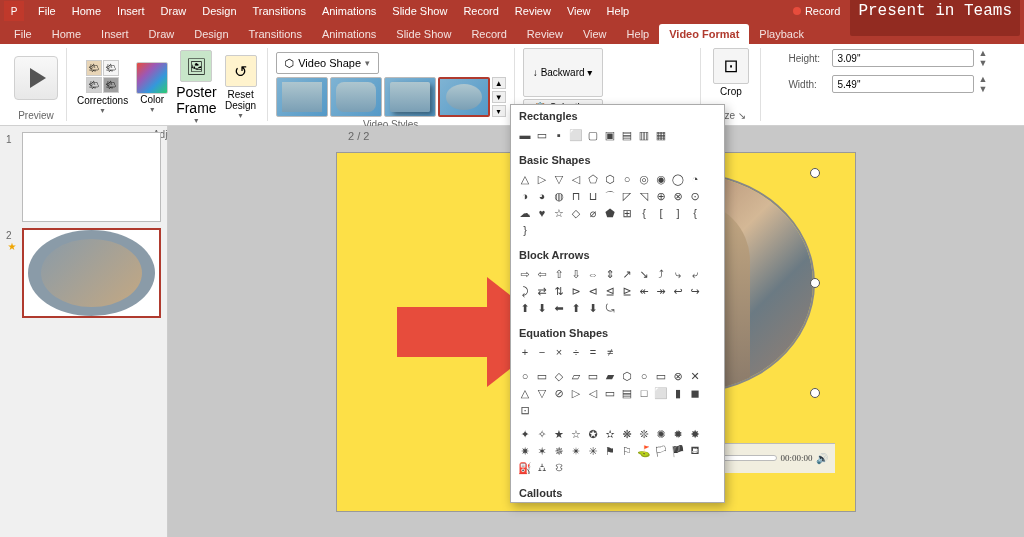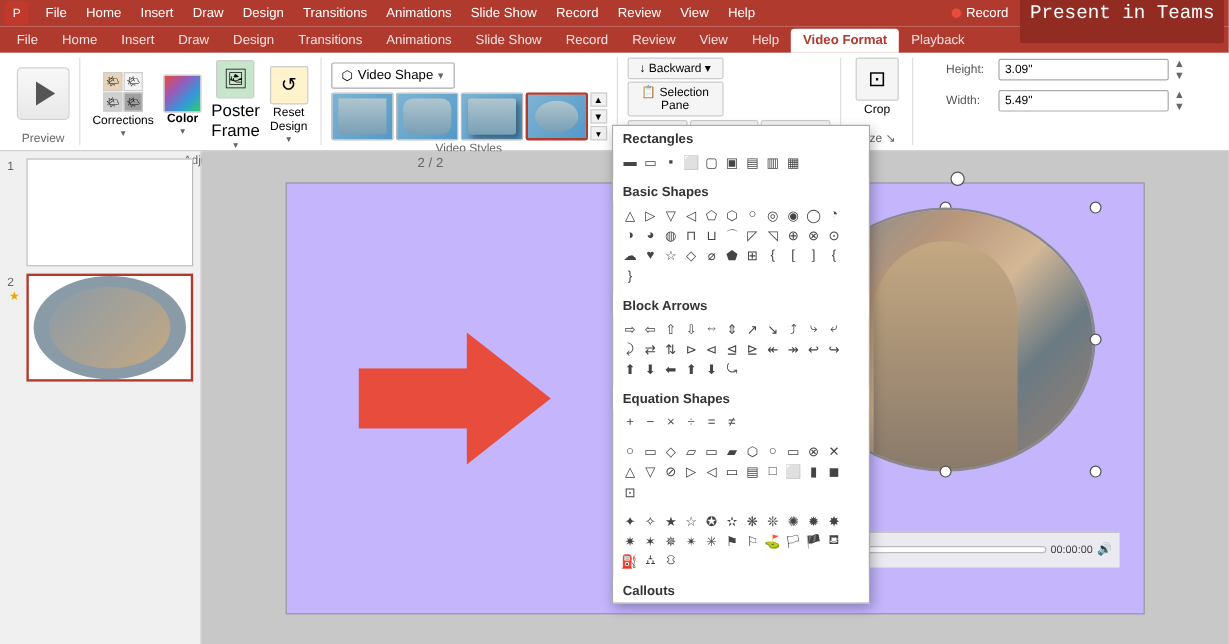--- a/index.html
+++ b/index.html
@@ -238,28 +238,29 @@
     
     .slide-canvas {
       flex: 1;
       display: flex;
       align-items: center;
       justify-content: center;
       background: #c8c8c8;
       position: relative;
     }
     .slide-area {
-      width: 716px;
+      width: 520px;
       height: 360px;
-      background: #c4b5fd;
+      background: #fde047;
       border: 1px solid #999;
       position: relative;
       display: flex;
       align-items: center;
       justify-content: center;
+      font-family: Liberation Serif, serif;
     }
 
     
     .video-element {
       position: absolute;
       right: 20px;
       top: 20px;
       width: 270px;
       height: 300px;
     }
@@ -409,21 +410,21 @@
             <div style="width:16px;height:16px;background:#d0d0d0;border:1px solid #ccc;display:flex;align-items:center;justify-content:center;font-size:9px;">🌤</div>
             <div style="width:16px;height:16px;background:#a0a0a0;border:1px solid #ccc;display:flex;align-items:center;justify-content:center;font-size:9px;">🌤</div>
           </div>
         </div>
         <div style="font-size:10px;margin-top:2px;">Corrections</div>
         <div style="font-size:8px;color:#666;">▾</div>
       </div>
 
       <div class="corrections-item">
         <div style="width:32px;height:32px;background:linear-gradient(135deg,#e74c3c,#9b59b6,#3498db,#2ecc71);border:1px solid #ccc;border-radius:2px;"></div>
-        <div style="font-size:10px;margin-top:0;font-weight:bold;">Color</div>
+        <div style="font-size:10px;margin-top:0;">Color</div>
         <div style="font-size:8px;color:#666;">▾</div>
       </div>
 
       <div class="corrections-item">
         <div style="width:32px;height:32px;background:#c8e6c9;border:1px solid #ccc;border-radius:2px;display:flex;align-items:center;justify-content:center;font-size:16px;">🖼</div>
         <div style="font-size:14px;margin-top:2px;text-align:center;">Poster<br>Frame</div>
         <div style="font-size:8px;color:#666;">▾</div>
       </div>
 
       <div class="corrections-item">
@@ -464,21 +465,21 @@
         <div class="style-scroll-btn">▲</div>
         <div class="style-scroll-btn">▼</div>
         <div class="style-scroll-btn">▾</div>
       </div>
     </div>
     <div class="ribbon-group-label">Video Styles</div>
   </div>
 
   <div class="ribbon-group" style="min-width:90px;">
     <div class="ribbon-group-content" style="flex-direction:column;align-items:flex-start;gap:2px;">
-      <button style="font-size:10px;background:#f5f5f5;border:1px solid #ccc;border-radius:2px;padding:2px 6px;cursor:pointer;width:80px;">↓ Backward ▾</button>
+      <button style="font-size:10px;background:#f5f5f5;border:1px solid #ccc;border-radius:2px;padding:18px 6px;cursor:pointer;width:80px;">↓ Backward ▾</button>
       <button style="font-size:10px;background:#f5f5f5;border:1px solid #ccc;border-radius:2px;padding:2px 6px;cursor:pointer;width:80px;">📋 Selection Pane</button>
       <div style="display:flex;gap:2px;margin-top:1px;">
         <button style="font-size:10px;background:#f5f5f5;border:1px solid #ccc;border-radius:2px;padding:2px 4px;cursor:pointer;">⊞ Align ▾</button>
         <button style="font-size:10px;background:#f5f5f5;border:1px solid #ccc;border-radius:2px;padding:2px 4px;cursor:pointer;">⊞ Group ▾</button>
         <button style="font-size:10px;background:#f5f5f5;border:1px solid #ccc;border-radius:2px;padding:2px 4px;cursor:pointer;">↻ Rotate ▾</button>
       </div>
     </div>
     <div class="ribbon-group-label">Arrange</div>
   </div>
 

